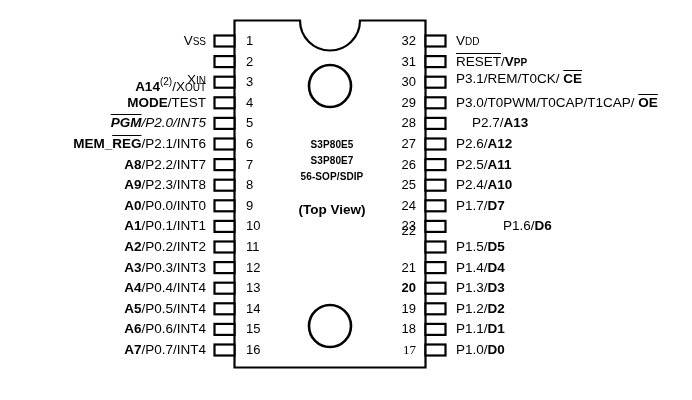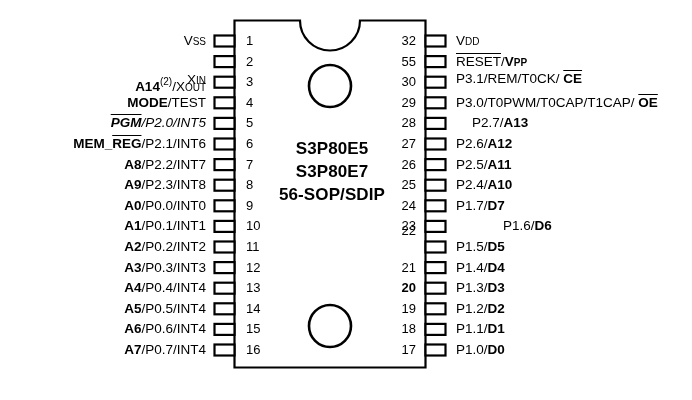--- a/index.html
+++ b/index.html
@@ -12,21 +12,21 @@
 
   
   .body-svg{position:absolute;left:232px;top:18px;}
   .pin-svg{position:absolute;left:0;top:0;pointer-events:none;}
 
   
   .center-block{
     position:absolute;left:252px;top:140px;width:160px;
     text-align:center;line-height:1;
   }
-  .center-block .line{font-size:17px;font-weight:bold;letter-spacing:.1px;margin-bottom:6px;}
+  .center-block .line{font-size:10px;font-weight:bold;letter-spacing:.1px;margin-bottom:6px;}
   .center-block .topview{font-size:13.5px;font-weight:bold;margin-top:21px;}
 
   
   .numcol{position:absolute;font-size:13px;color:#000;}
   .numcol .num{position:absolute;height:14px;line-height:14px;white-space:nowrap;}
   #nums-left{left:246px;top:36px;}
   #nums-left .num{left:0;text-align:left;}
   #nums-right{left:390px;top:36px;}
   #nums-right .num{left:0;width:26px;text-align:right;}
 
@@ -87,20 +87,21 @@
         <rect x="425.5" y="303.3" width="20" height="11"></rect>
         <rect x="425.5" y="323.90000000000003" width="20" height="11"></rect>
         <rect x="425.5" y="344.5" width="20" height="11"></rect>
       </g>
   </svg>
 
   <div class="center-block">
     <div class="line">S3P80E5</div>
     <div class="line">S3P80E7</div>
     <div class="line">56-SOP/SDIP</div>
+    <div class="topview">(Top View)</div>
   </div>
 
   <div class="numcol" id="nums-left">
       <div class="num" style="top: -2px;">1</div>
       <div class="num" style="top: 18.6px;">2</div>
       <div class="num" style="top: 39.2px;">3</div>
       <div class="num" style="top: 59.8px;">4</div>
       <div class="num" style="top: 80.4px;">5</div>
       <div class="num" style="top: 101px;">6</div>
       <div class="num" style="top: 121.6px;">7</div>
@@ -109,35 +110,35 @@
       <div class="num" style="top: 183.4px;">10</div>
       <div class="num" style="top: 204px;">11</div>
       <div class="num" style="top: 224.6px;">12</div>
       <div class="num" style="top: 245.2px;">13</div>
       <div class="num" style="top: 265.8px;">14</div>
       <div class="num" style="top: 286.4px;">15</div>
       <div class="num" style="top: 307px;">16</div>
     </div>
   <div class="numcol" id="nums-right">
       <div class="num" style="top: -2px;">32</div>
-      <div class="num" style="top: 18.6px;">55</div>
+      <div class="num" style="top: 18.6px;">31</div>
       <div class="num" style="top: 39.2px;">30</div>
       <div class="num" style="top: 59.8px;">29</div>
       <div class="num" style="top: 80.4px;">28</div>
       <div class="num" style="top: 101px;">27</div>
       <div class="num" style="top: 121.6px;">26</div>
       <div class="num" style="top: 142.2px;">25</div>
       <div class="num" style="top: 162.8px;">24</div>
       <div class="num" style="top: 183.4px;">23</div>
       <div class="num" style="top: 188px;">22</div>
       <div class="num" style="top: 224.6px;">21</div>
       <div class="num" style="top: 245px; font-weight: bold;">20</div>
       <div class="num" style="top: 265.8px;">19</div>
       <div class="num" style="top: 286.4px;">18</div>
-      <div class="num" style="top: 307px;">17</div>
+      <div class="num" style="top: 307px; font-family: Liberation Serif, serif;">17</div>
     </div>
 
   <div class="labelcol" id="labels-left">
       <div class="lbl" title="Vss" style="top: -2px;">V<span class="sc">SS</span></div>
       <div class="lbl" title="XIN" style="top: 37px;">X<span class="sc">IN</span></div>
       <div class="lbl" title="A14 (2)/XOUT" style="top: 39.2px;"><span class="b">A14</span><span class="sup">(2)</span>/X<span class="sc">OUT</span></div>
       <div class="lbl" title="MODE/TEST" style="top: 59.8px;"><span class="b">MODE</span>/TEST</div>
       <div class="lbl" title="PGM/P2.0/INT5" style="top: 80.4px; font-style: italic;"><span class="b ov">PGM</span>/P2.0/INT5</div>
       <div class="lbl" title="MEM_REG/P2.1/INT6" style="top: 101px;"><span class="b">MEM_</span><span class="b ov">REG</span>/P2.1/INT6</div>
       <div class="lbl" title="A8/P2.2/INT7" style="top: 121.6px;"><span class="b">A8</span>/P2.2/INT7</div>

